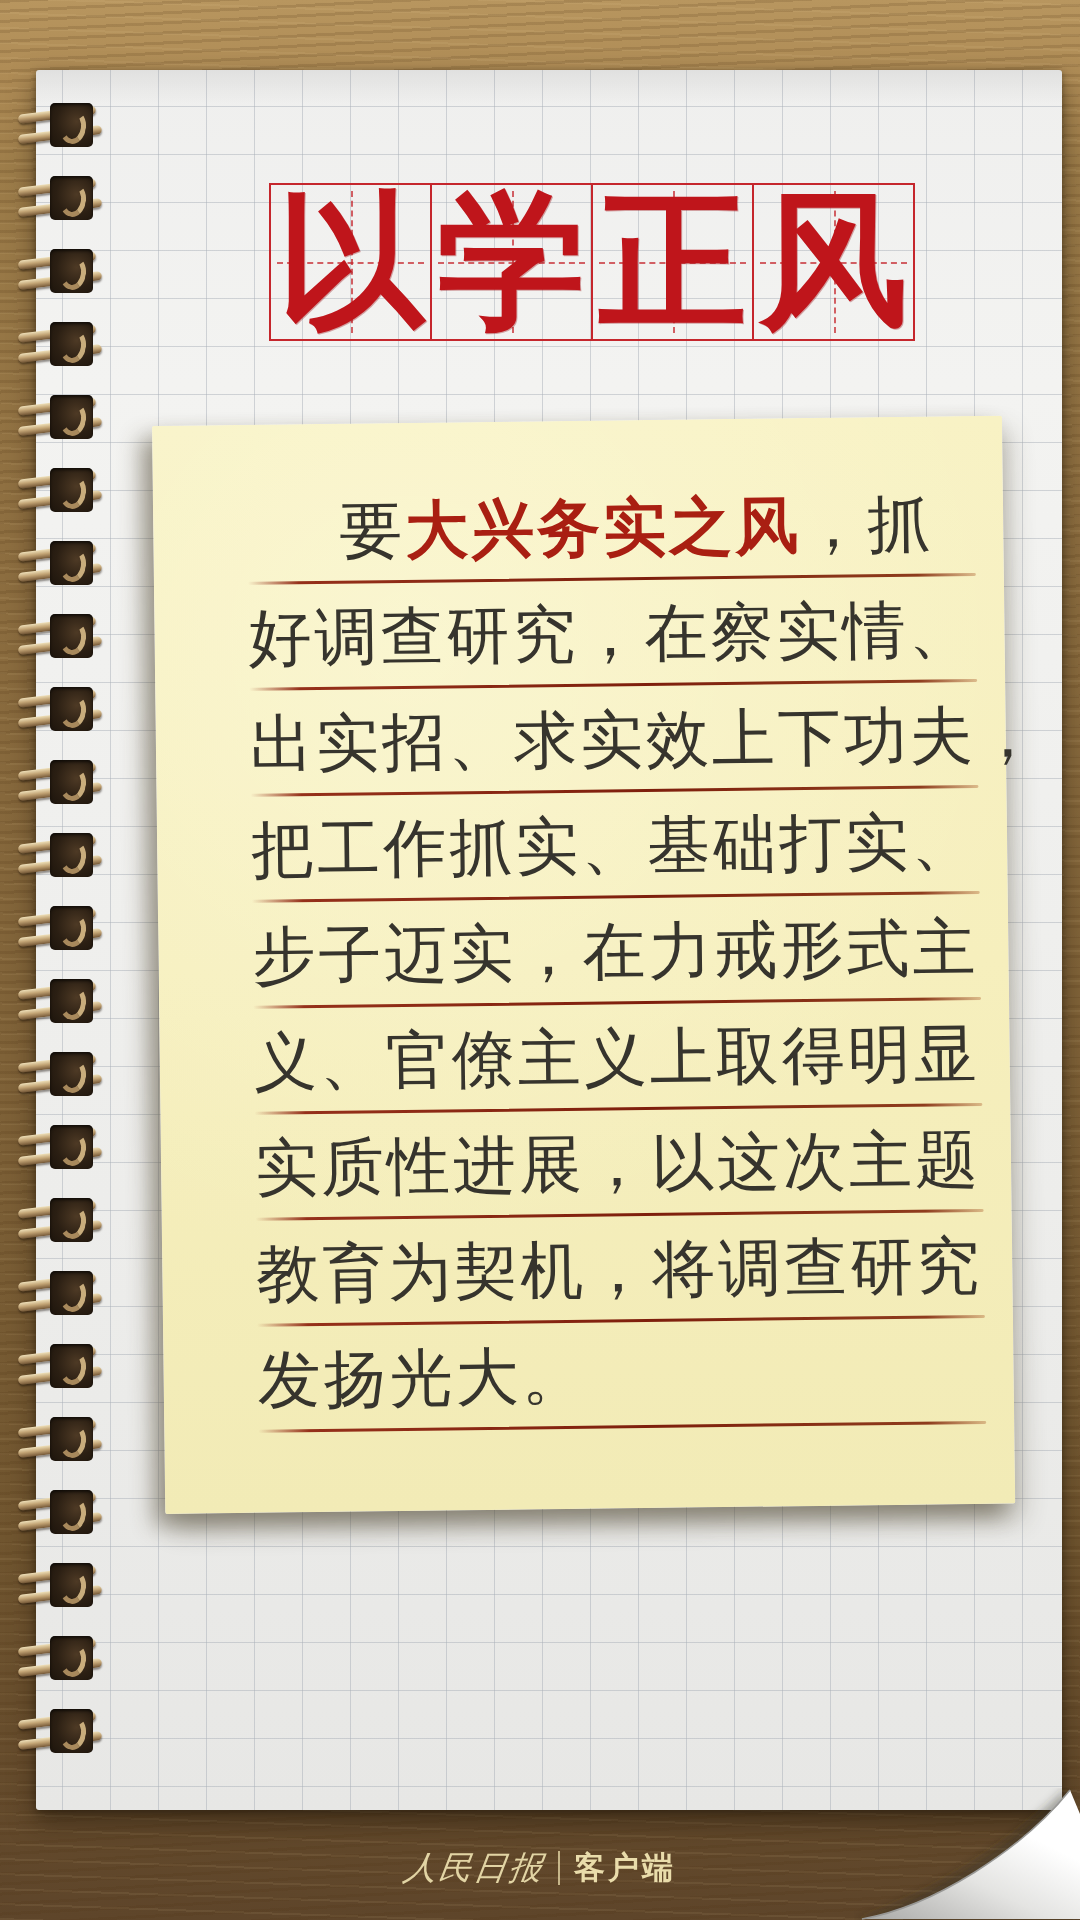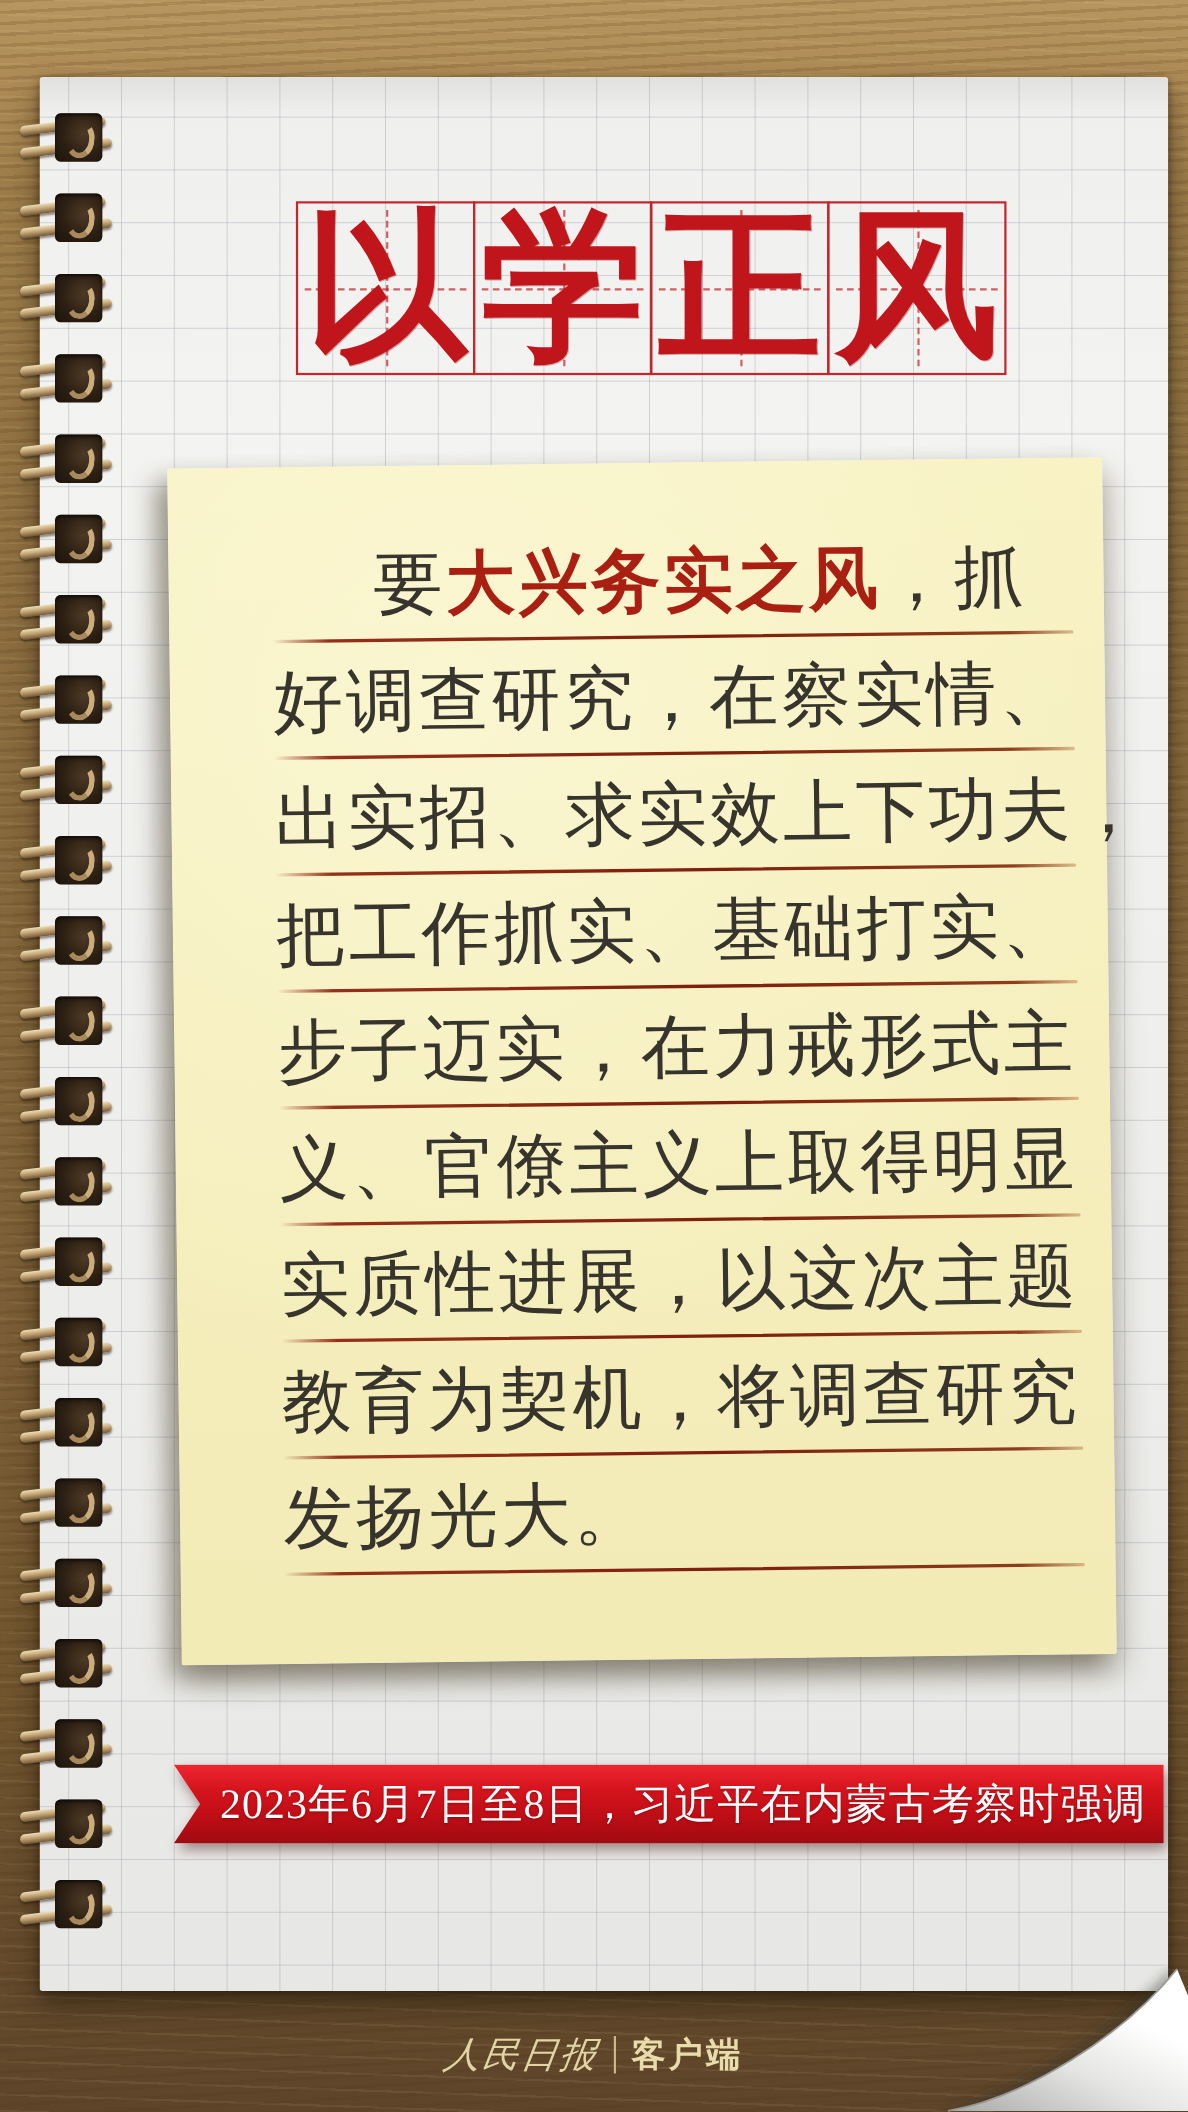--- a/index.html
+++ b/index.html
@@ -263,25 +263,20 @@
       <div class="note-line">出实招、求实效上下功夫，</div>
       <div class="note-line">把工作抓实、基础打实、</div>
       <div class="note-line">步子迈实，在力戒形式主</div>
       <div class="note-line">义、官僚主义上取得明显</div>
       <div class="note-line">实质性进展，以这次主题</div>
       <div class="note-line">教育为契机，将调查研究</div>
       <div class="note-line">发扬光大。</div>
     </div>
   </div>
 
-  <div class="banner-wrap">
-    <div class="banner">
-      <span class="banner-text">2023年6月7日至8日，习近平在内蒙古考察时强调</span>
-    </div>
-  </div>
 
   <svg class="curl" viewBox="0 0 226 132">
     <defs>
       <linearGradient id="cg" x1="0" y1="1" x2="0.78" y2="0.05">
         <stop offset="0" stop-color="#a9a9a7"></stop>
         <stop offset="0.45" stop-color="#e4e4e2"></stop>
         <stop offset="0.8" stop-color="#ffffff"></stop>
       </linearGradient>
       <filter id="cb" x="-20%" y="-20%" width="140%" height="140%">
           <feGaussianBlur stdDeviation="5"></feGaussianBlur>

